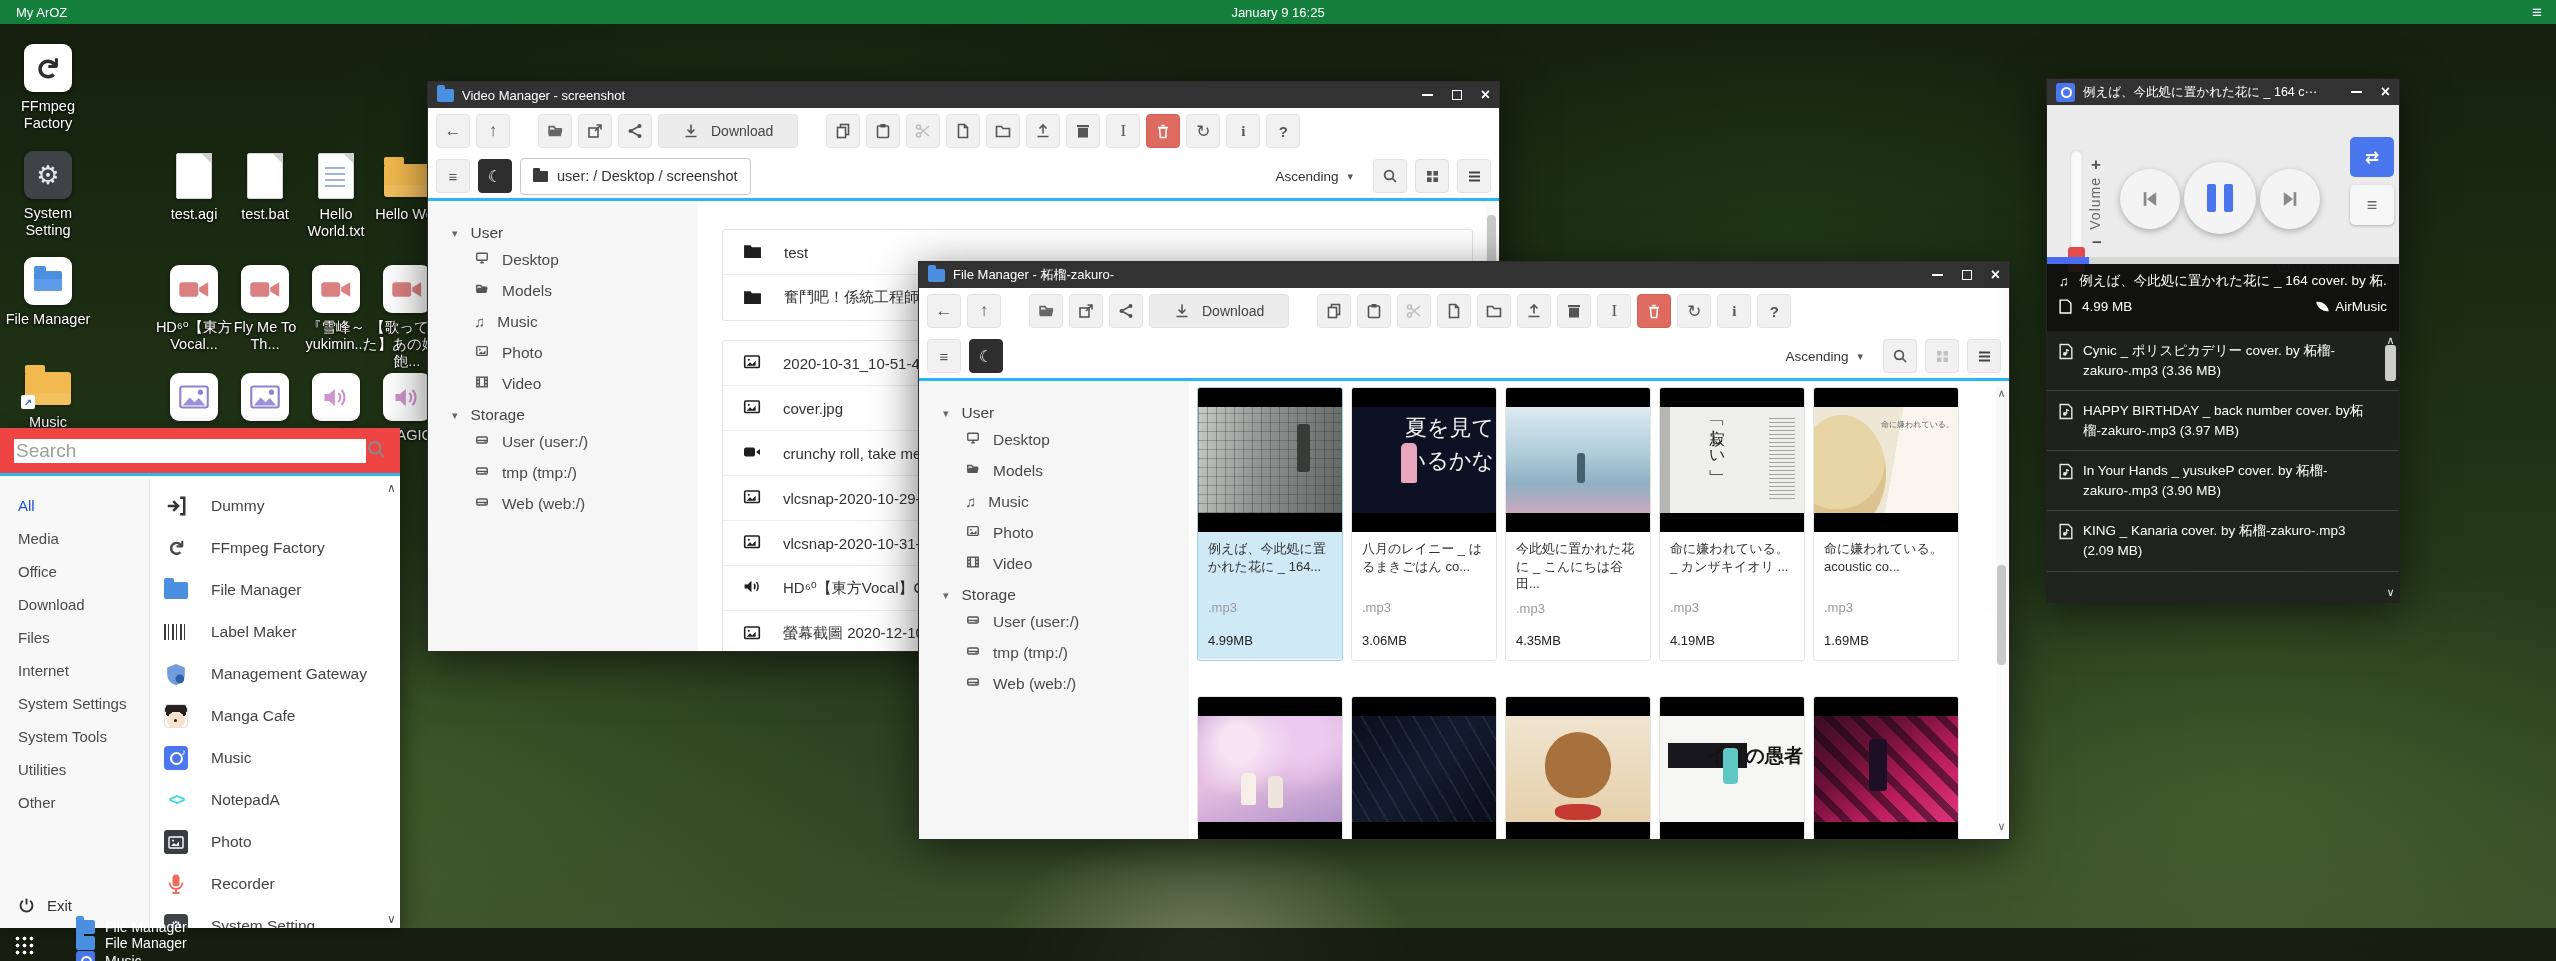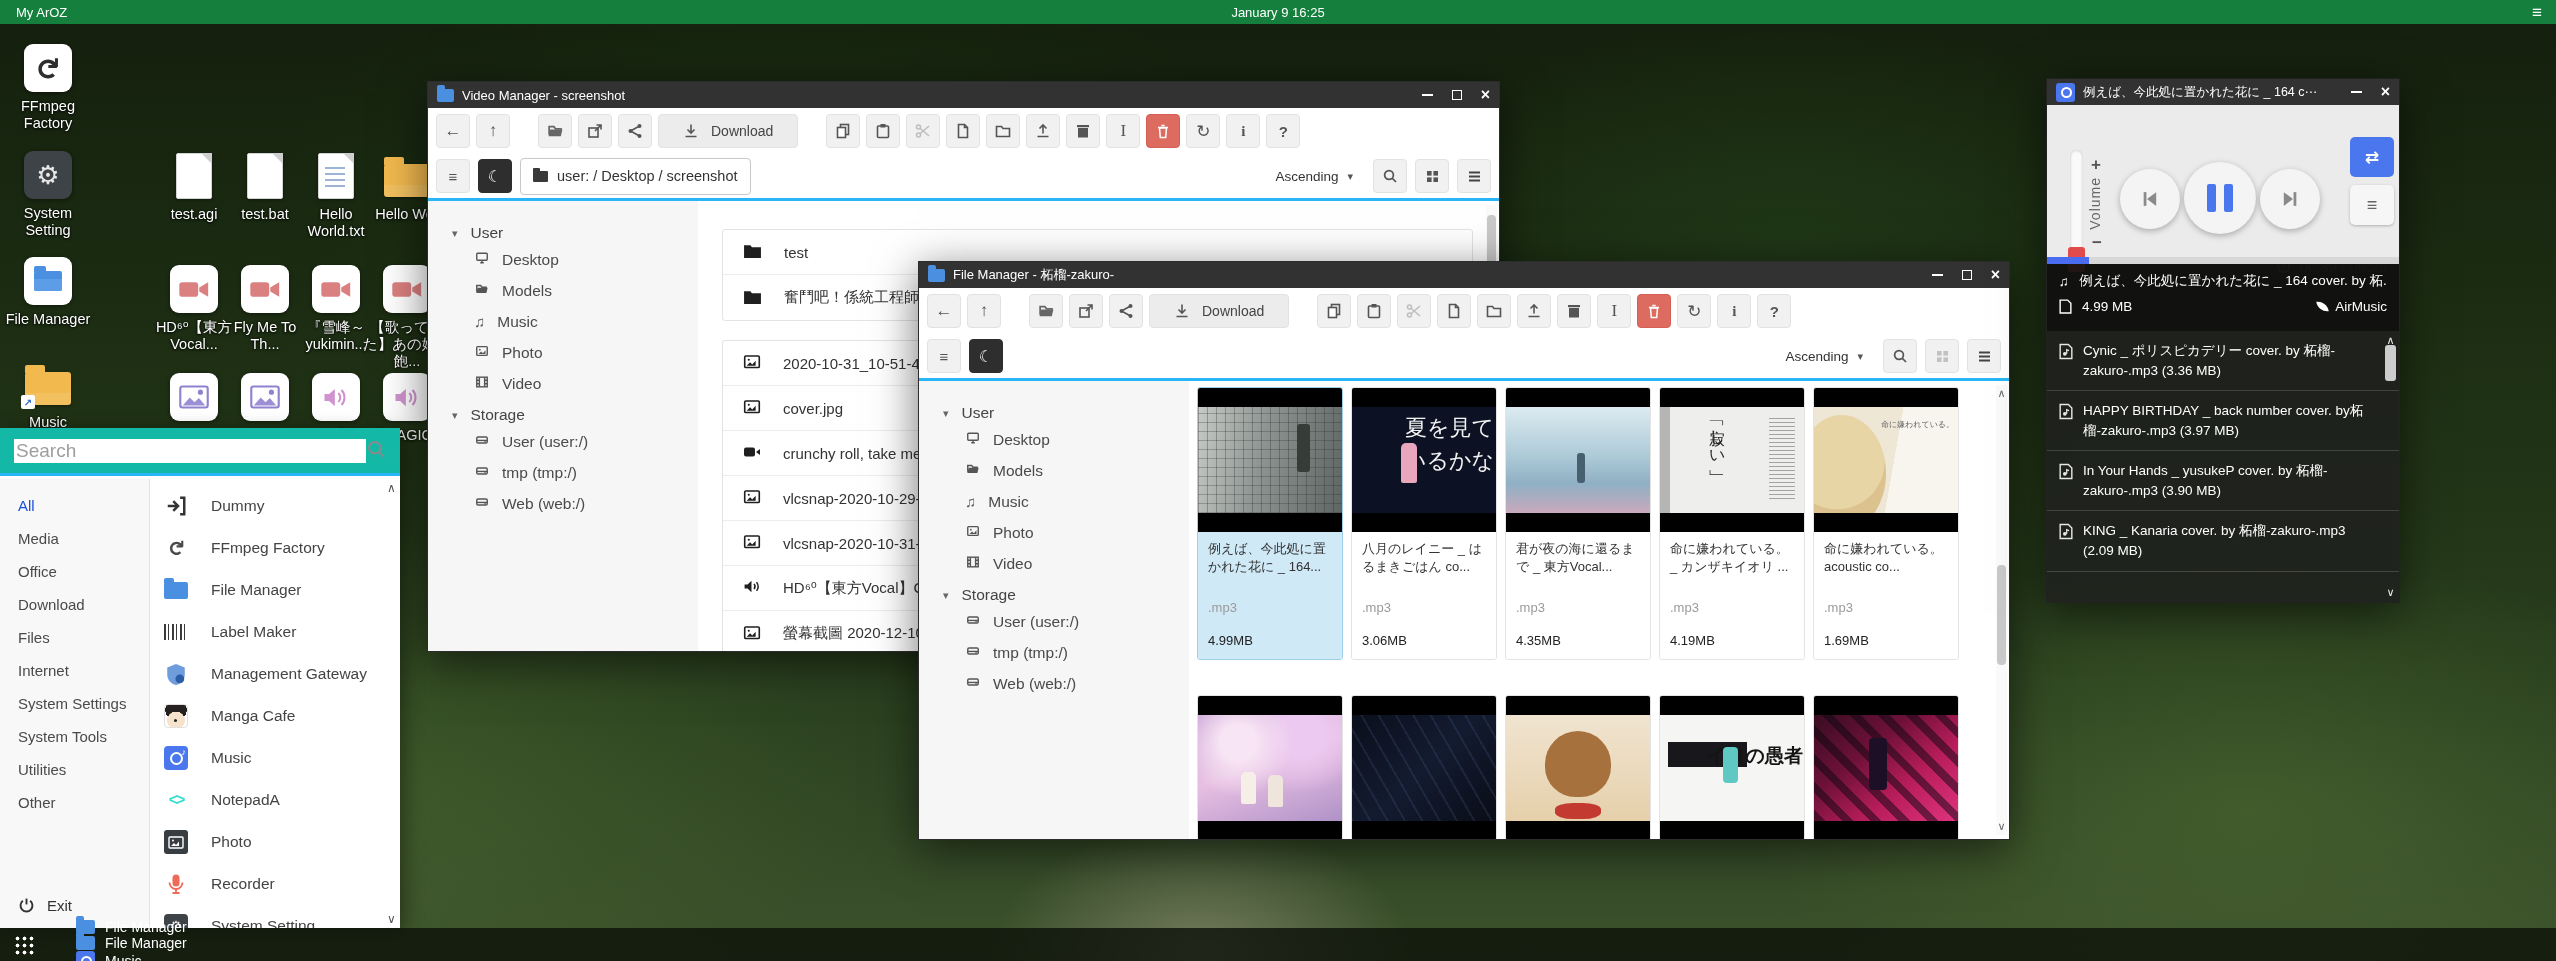--- a/index.html
+++ b/index.html
@@ -136,21 +136,21 @@
   .th-t9{background:linear-gradient(#17171c,#17171c) no-repeat 12% 34%/55% 24%,#f5f5f3;}
   .th-t9::before{content:"イロの愚者";position:absolute;right:1px;top:26%;font-size:19px;font-weight:bold;color:#141414;}
   .th-t9::after{content:"";position:absolute;left:44%;top:30%;width:15px;height:36px;background:#5fc8c2;border-radius:4px;}
   .th-t10{background:linear-gradient(140deg,#380d21 0%,#6e1139 35%,#b81d5b 65%,#df337e 100%);}
   .th-t10::before{content:"";position:absolute;inset:0;
     background:repeating-linear-gradient(45deg,rgba(12,6,16,.5) 0 8px,transparent 8px 20px);}
   .th-t10::after{content:"";position:absolute;left:38%;top:22%;width:18px;height:52px;background:#1d1026;border-radius:4px;}
   
   #startmenu{position:absolute;left:0;top:428px;width:400px;height:500px;background:#fff;z-index:45;
     box-shadow:4px 4px 18px rgba(0,0,0,.4);overflow:hidden;}
-  #sm-search{position:absolute;left:0;top:0;right:0;height:48px;background:#14b8a6;border-bottom:3px solid #29b6f6;
+  #sm-search{position:absolute;left:0;top:0;right:0;height:48px;background:#ef4444;border-bottom:3px solid #29b6f6;
     display:flex;align-items:center;}
   #sm-search input{border:none;outline:none;flex:1;margin-left:14px;font-size:19px;color:#444;
     font-family:"Liberation Sans","DejaVu Sans",sans-serif;}
   #sm-search input::placeholder{color:#9e9e9e;}
   #sm-search .mag{margin-right:14px;}
   #sm-cats{position:absolute;left:0;top:51px;bottom:0;width:150px;background:#f8f8f8;border-right:1px solid #e4e4e4;
     padding-top:10px;}
   .cat{padding:8px 0 8px 18px;font-size:15px;color:#4a4a4a;}
   .cat.active{color:#1d4ed8;}
   #sm-exit{position:absolute;left:18px;bottom:14px;display:flex;align-items:center;gap:12px;font-size:15px;color:#333;}
@@ -860,21 +860,21 @@
               <div class="cname">八月のレイニー _ はるまきごはん co...</div>
               <div class="cext">.mp3</div>
         <div class="csize">3.06MB</div>
             </div>
           </div>
           <div class="card">
             <div class="thumb">
               <div class="im th-t3"></div>
             </div>
       <div class="clabel">
-              <div class="cname">君が夜の海に還るまで _ 東方Vocal...</div>
+              <div class="cname">今此処に置かれた花に _ こんにちは谷田...</div>
               <div class="cext">.mp3</div>
         <div class="csize">4.35MB</div>
             </div>
           </div>
           <div class="card">
             <div class="thumb">
               <div class="im th-t4"></div>
             </div>
       <div class="clabel">
               <div class="cname">命に嫌われている。_ カンザキイオリ ...</div>

